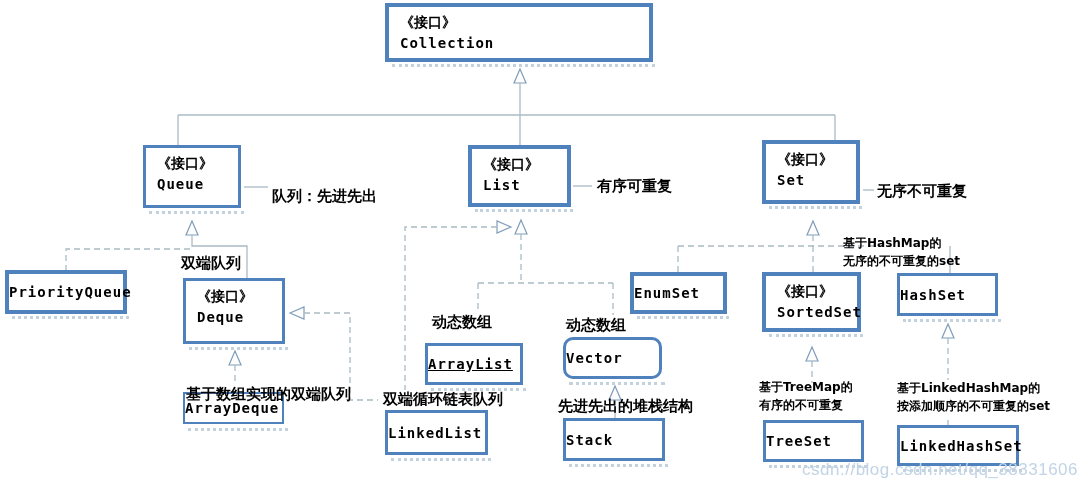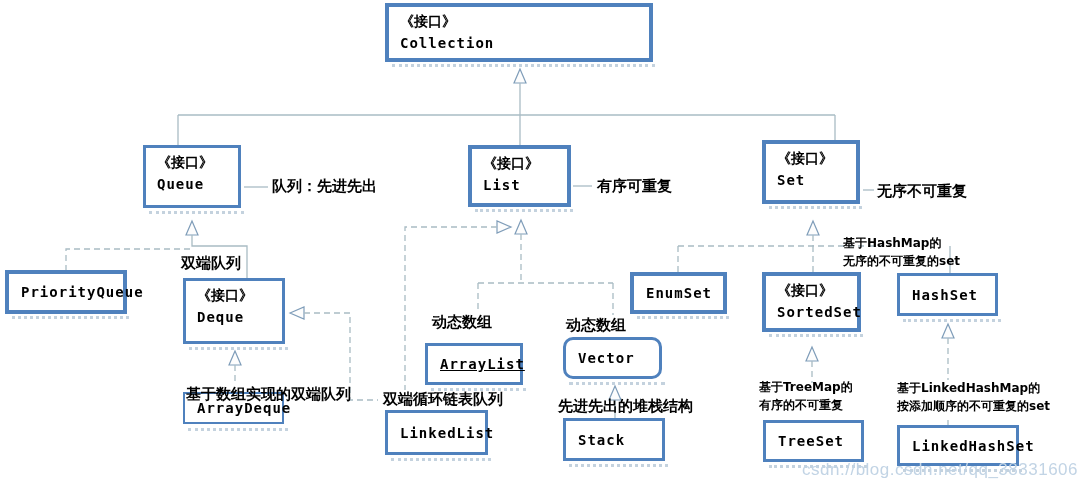--- a/index.html
+++ b/index.html
@@ -8,24 +8,24 @@
   }
   html,body{margin:0;padding:0;background:#ffffff;}
   .canvas{position:relative;width:1080px;height:486px;background:#ffffff;overflow:hidden;
           font-family:"DejaVu Sans","Liberation Sans",sans-serif;}
   svg.wires{position:absolute;left:0;top:0;z-index:1;}
   .wire{stroke:var(--wire);stroke-width:1.3;fill:none;}
   .wire.dashed{stroke-dasharray:6 4;}
   .arrowhead{fill:#fdfdfd;stroke:var(--arrow);stroke-width:1.2;}
   .node{position:absolute;background:var(--fill);border-style:solid;border-color:var(--border);
         box-sizing:border-box;z-index:2;padding:5px 0 0 11px;color:var(--text);}
-  .node.single{display:flex;align-items:center;padding:0 0 0 12px;}
+  .node.single{display:flex;align-items:center;padding:0 0 0 0;}
   .node::after{content:"";position:absolute;left:3px;right:-6px;bottom:-9px;height:0;
         border-top:3px dotted var(--shadow);}
-  .stereo{font-family:Liberation Mono, monospace;font-weight:bold;
+  .stereo{font-family:Liberation Sans, sans-serif;font-weight:bold;
         font-size:14px;line-height:21px;}
   .cname{font-family:"DejaVu Sans Mono","DejaVu Sans",monospace;font-weight:bold;
         font-size:14px;line-height:20px;letter-spacing:1px;}
   .note{position:absolute;z-index:3;color:var(--text);font-weight:bold;white-space:nowrap;
         font-size:15px;line-height:19px;}
   .note.small{font-size:12px;line-height:18px;}
   .watermark{position:absolute;right:2px;bottom:6px;z-index:4;color:var(--wm);
         font-size:17px;letter-spacing:0.5px;font-family:"Liberation Sans","DejaVu Sans",sans-serif;}
 </style>
 </head>
@@ -134,21 +134,21 @@
         <div class="cname">Stack</div>
       </div>
       <div class="node single" style="left: 763px; top: 420px; width: 101px; height: 42px; border-width: 3px;">
         <div class="cname">TreeSet</div>
       </div>
       <div class="node single" style="left: 897px; top: 425px; width: 122px; height: 41px; border-width: 3px; text-align: center;">
         <div class="cname">LinkedHashSet</div>
       </div>
     </div>
   <div id="notes">
-      <div class="note" style="left: 272px; top: 177px;">
+      <div class="note" style="left: 272px; top: 187px;">
         <div>队列：先进先出</div>
       </div>
       <div class="note" style="left: 597px; top: 177px;">
         <div>有序可重复</div>
       </div>
       <div class="note" style="left: 877px; top: 182px;">
         <div>无序不可重复</div>
       </div>
       <div class="note" style="left: 181px; top: 254px;">
         <div>双端队列</div>

